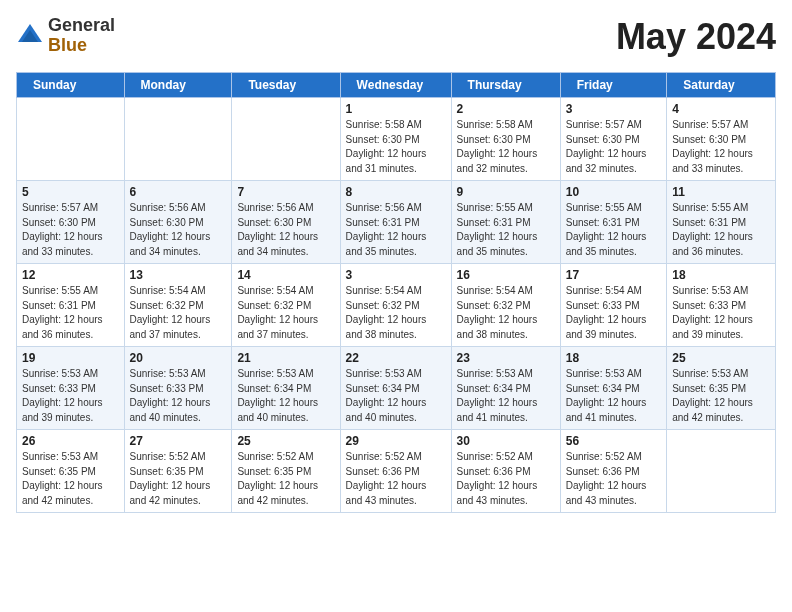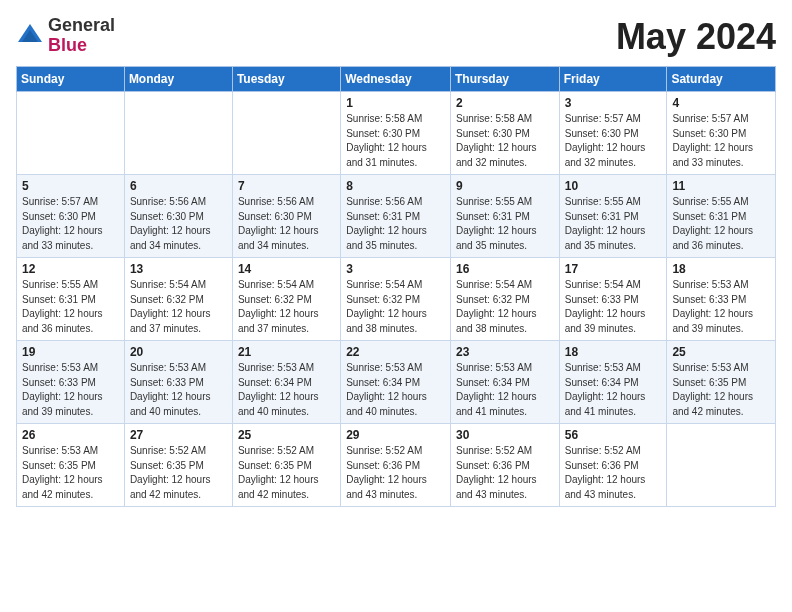--- a/index.html
+++ b/index.html
@@ -7,34 +7,34 @@
       font-family: Arial, sans-serif;
       background: #fff;
       width: 792px;
       min-height: 612px;
       padding: 16px;
     }
     .header {
       display: flex;
       justify-content: space-between;
       align-items: flex-start;
-      margin-bottom: 8px;
+      margin-bottom: 14px;
     }
     .logo {
       display: flex;
       align-items: center;
       gap: 4px;
     }
     .logo-text {
       font-size: 18px;
       font-weight: bold;
       line-height: 1.1;
     }
     .logo-general { color: #333; }
-    .logo-blue { color: #be185d; }
+    .logo-blue { color: #a16207; }
     .logo-icon {
       width: 28px;
       height: 28px;
     }
     .title-block {
       text-align: right;
     }
     .calendar-title {
       font-size: 36px;
       font-weight: bold;
@@ -46,21 +46,21 @@
       font-weight: normal;
     }
     table {
       width: 100%;
       border-collapse: collapse;
       font-size: 10.5px;
     }
     thead tr th {
       background-color: #2471c8;
       color: #fff;
-      padding: 5px 4px;
+      padding: 5px 16px;
       text-align: left;
       font-size: 12px;
       border: 1px solid #aac4e8;
     }
     tbody tr td {
       vertical-align: top;
       border: 1px solid #c8d8ea;
       padding: 4px 5px;
       width: 113px;
       min-height: 80px;

